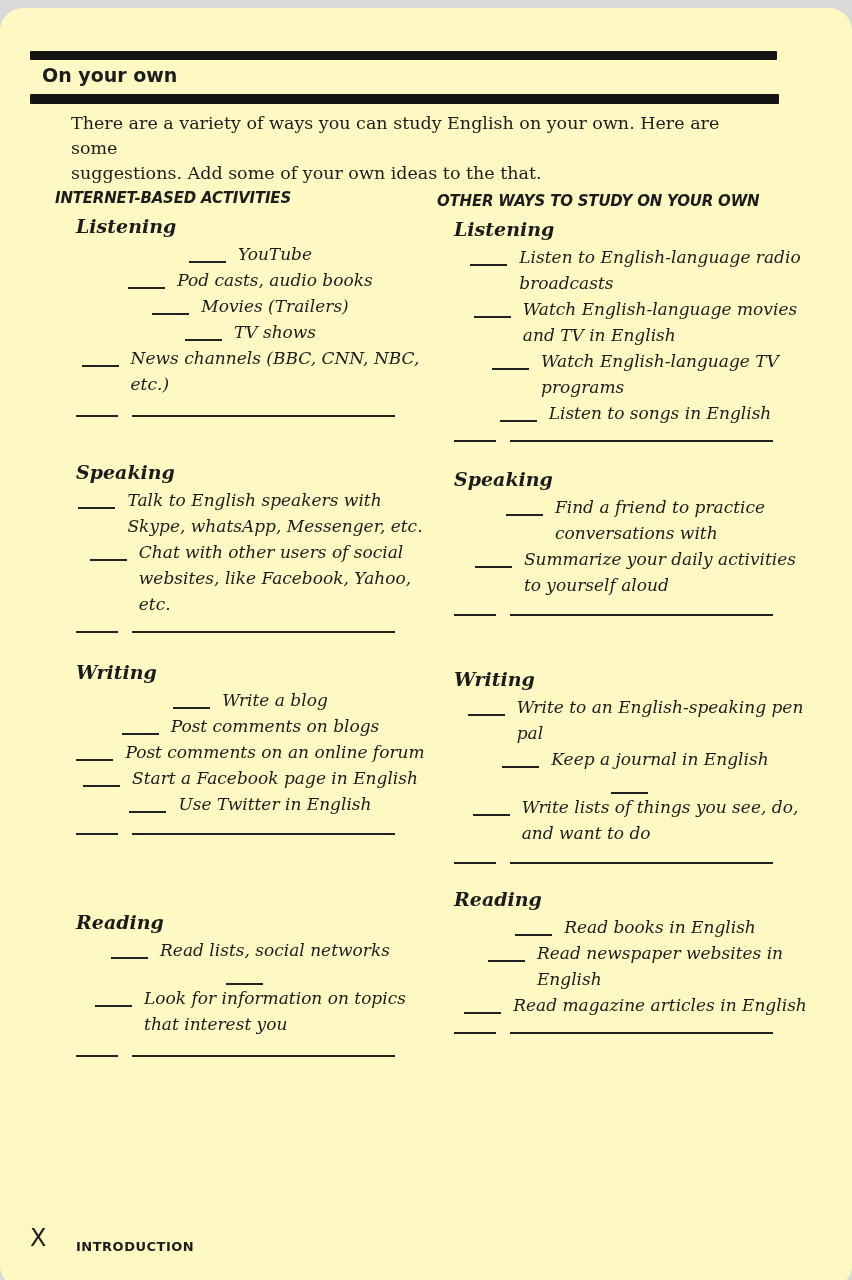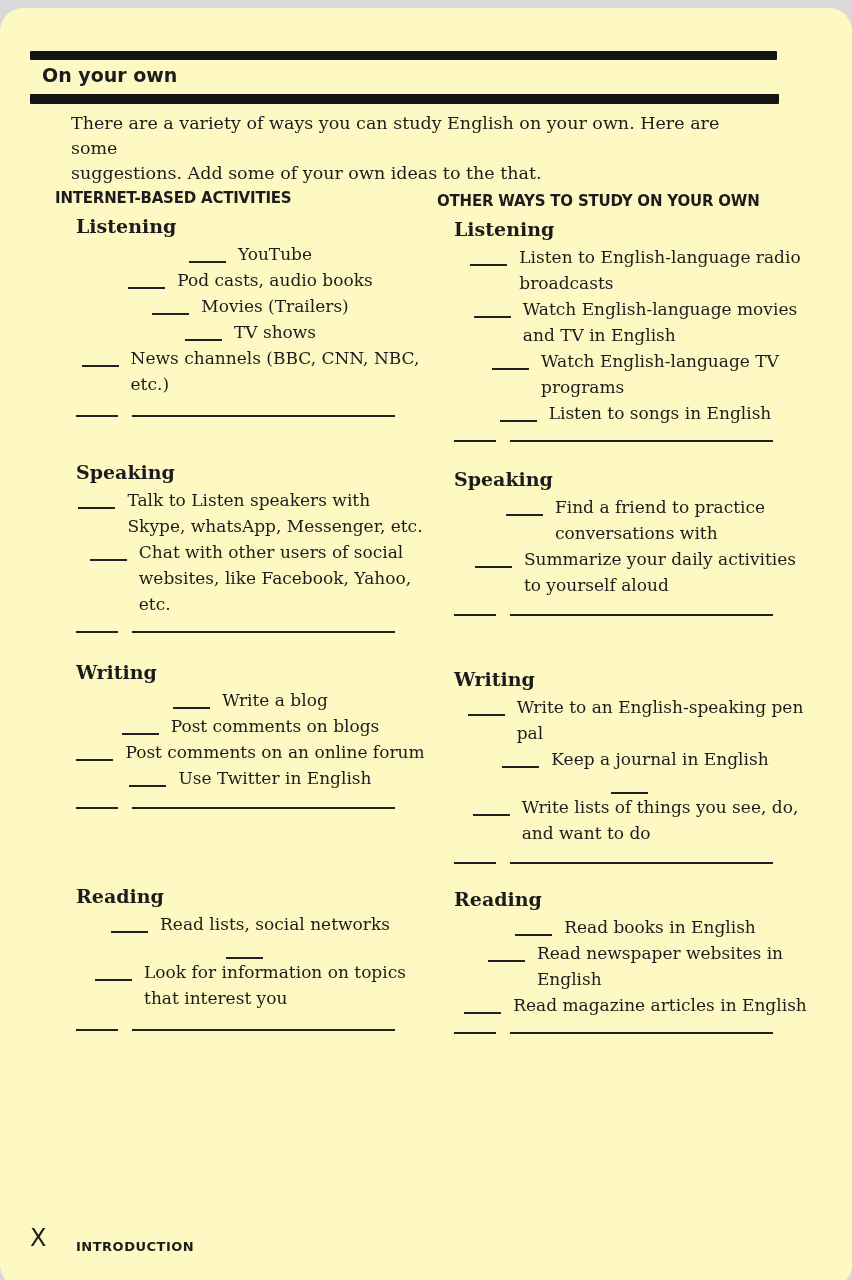--- a/index.html
+++ b/index.html
@@ -13,21 +13,21 @@
   .rule-top    { top:43px;  width:747px; height:9px; }
   .rule-bottom { top:86px;  width:749px; height:10px; }
   .band-title {
     position:absolute; left:42px; top:56px;
     font-family:"DejaVu Sans", sans-serif; font-weight:bold; font-size:19px;
   }
   .intro {
     position:absolute; left:71px; top:103px; width:700px;
     font-size:17.5px; line-height:1.42; white-space:pre-line;
   }
-  .col { position:absolute; }
+  .col { position:absolute;font-style:italic; }
   .col-left  { left:55px;  top:181px; width:370px; }
   .col-right { left:437px; top:184px; width:380px; }
   .col-title {
     font-family:"DejaVu Sans", sans-serif; font-weight:bold;
     font-size:15px; letter-spacing:-0.2px;
   }
   .sections { padding-left:21px; }
   .col-right .sections { padding-left:17px; }
   .sec-heading { font-weight:bold; font-size:19px; margin-bottom:4px; }
   .item { display:flex; align-items:flex-start; font-size:17px; line-height:26px;justify-content:center; }
@@ -96,21 +96,21 @@
         <div class="writein mt10">
             <span class="short"></span>
             <span class="long"></span>
           </div>
       </div>
 
       <div class="mt44">
         <div class="sec-heading">Speaking</div>
         <div class="item">
             <span class="blank"></span>
-            <span class="item-text">Talk to Listen speakers with
+            <span class="item-text">Talk to English speakers with
 Skype, whatsApp, Messenger, etc.</span>
           </div>
         <div class="item">
             <span class="blank"></span>
             <span class="item-text">Chat with other users of social
 websites, like Facebook, Yahoo,
 etc.</span>
           </div>
         <div class="writein mt6">
             <span class="short"></span>
@@ -127,20 +127,24 @@
         <div class="item">
             <span class="blank"></span>
             <span class="item-text">Post comments on blogs</span>
           </div>
         <div class="item">
             <span class="blank"></span>
             <span class="item-text">Post comments on an online forum</span>
           </div>
         <div class="item">
             <span class="blank"></span>
+            <span class="item-text">Start a Facebook page in English</span>
+          </div>
+        <div class="item">
+            <span class="blank"></span>
             <span class="item-text">Use Twitter in English</span>
           </div>
         <div class="writein mt8">
             <span class="short"></span>
             <span class="long"></span>
           </div>
       </div>
 
       <div class="mt76">
         <div class="sec-heading">Reading</div>

